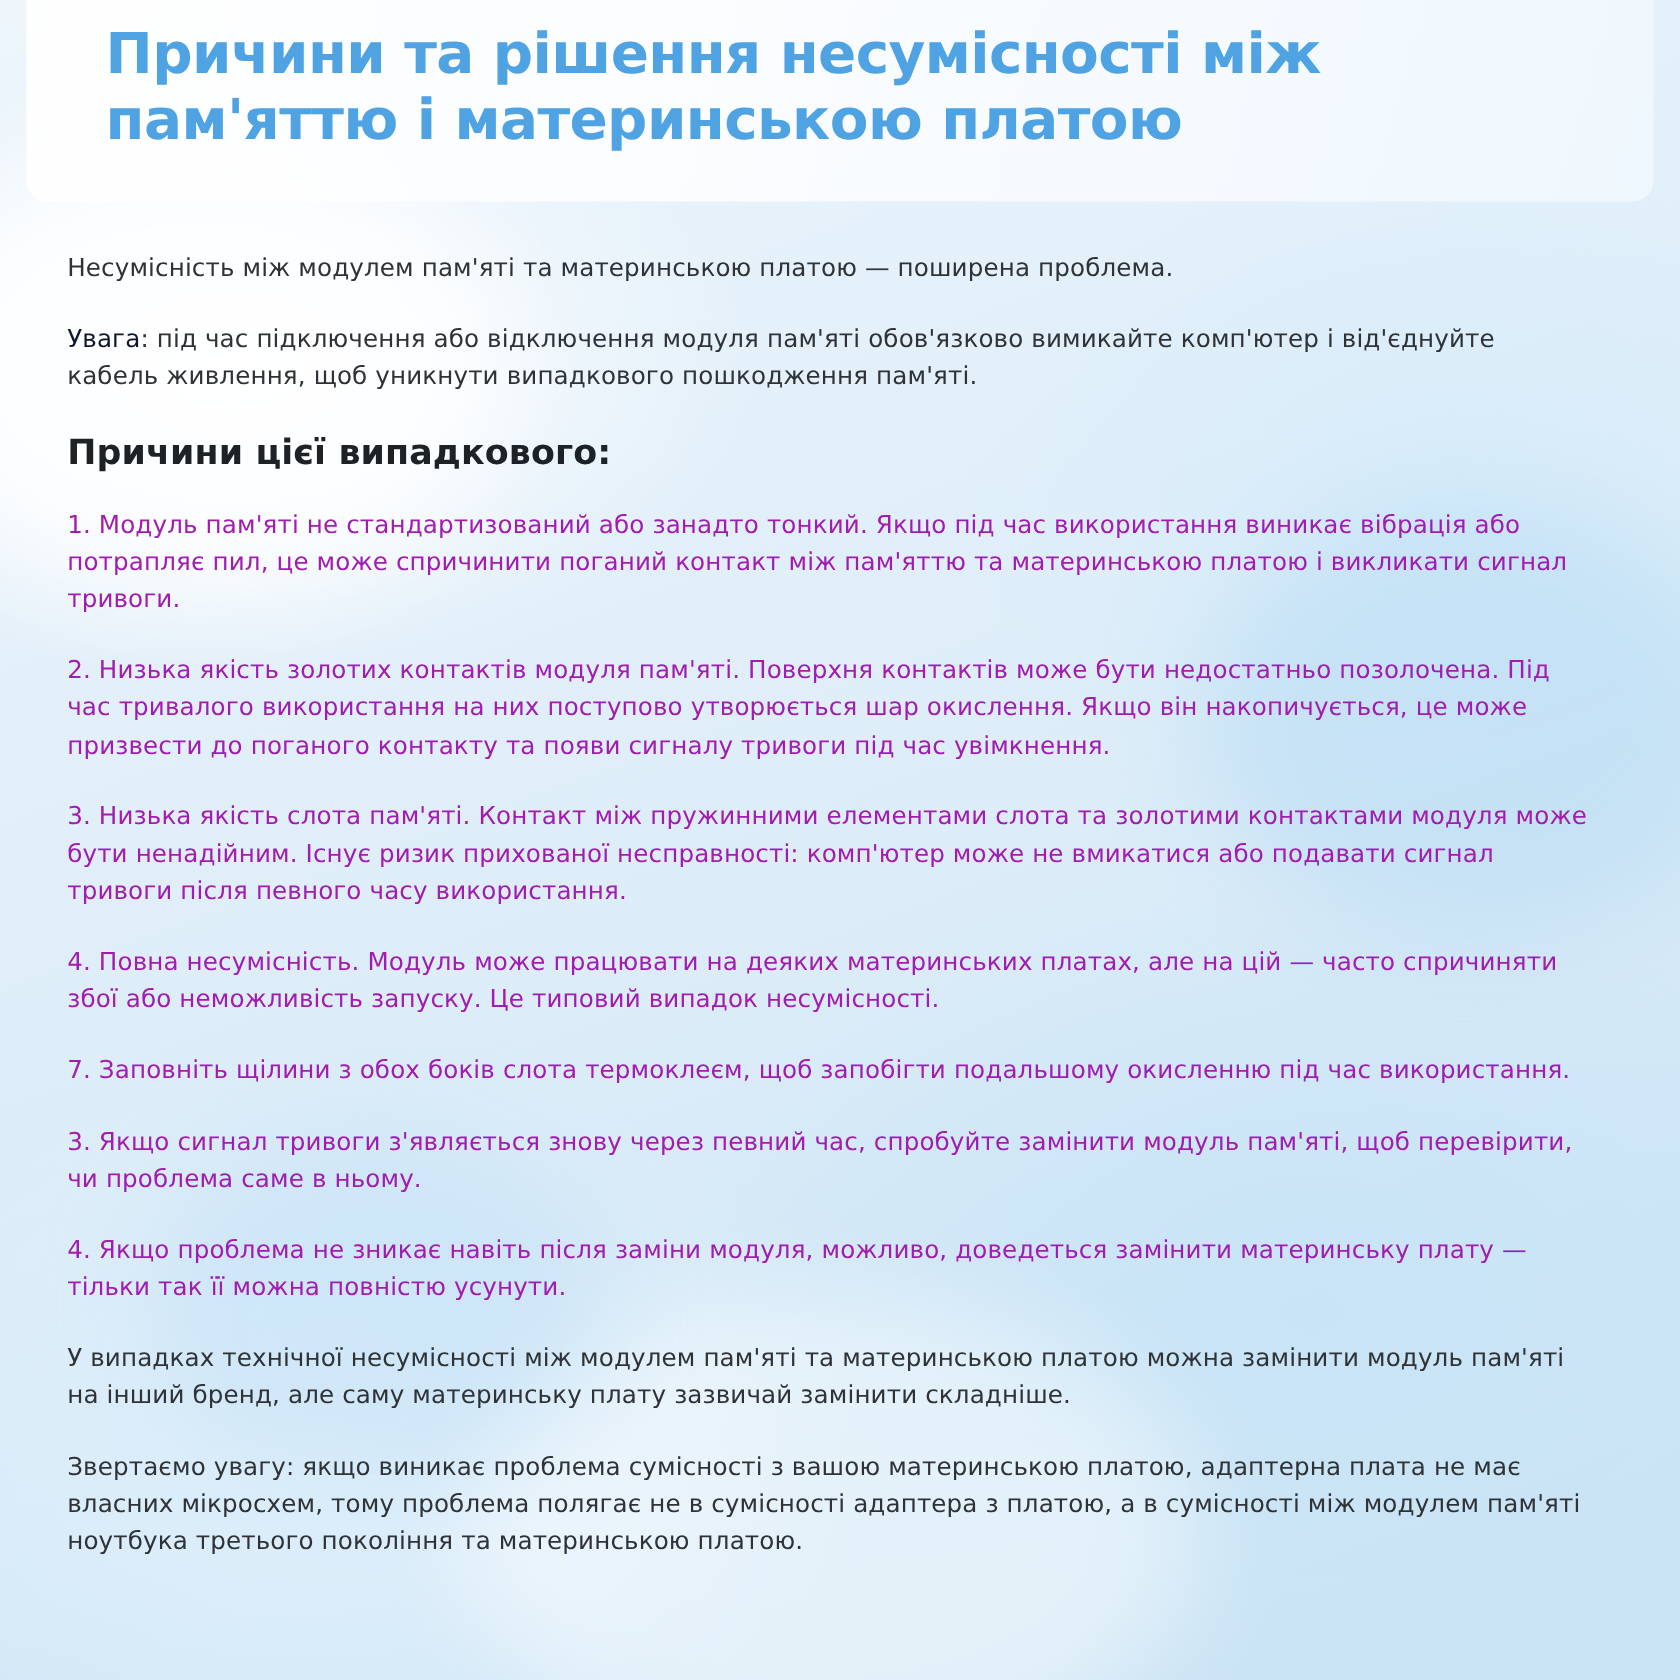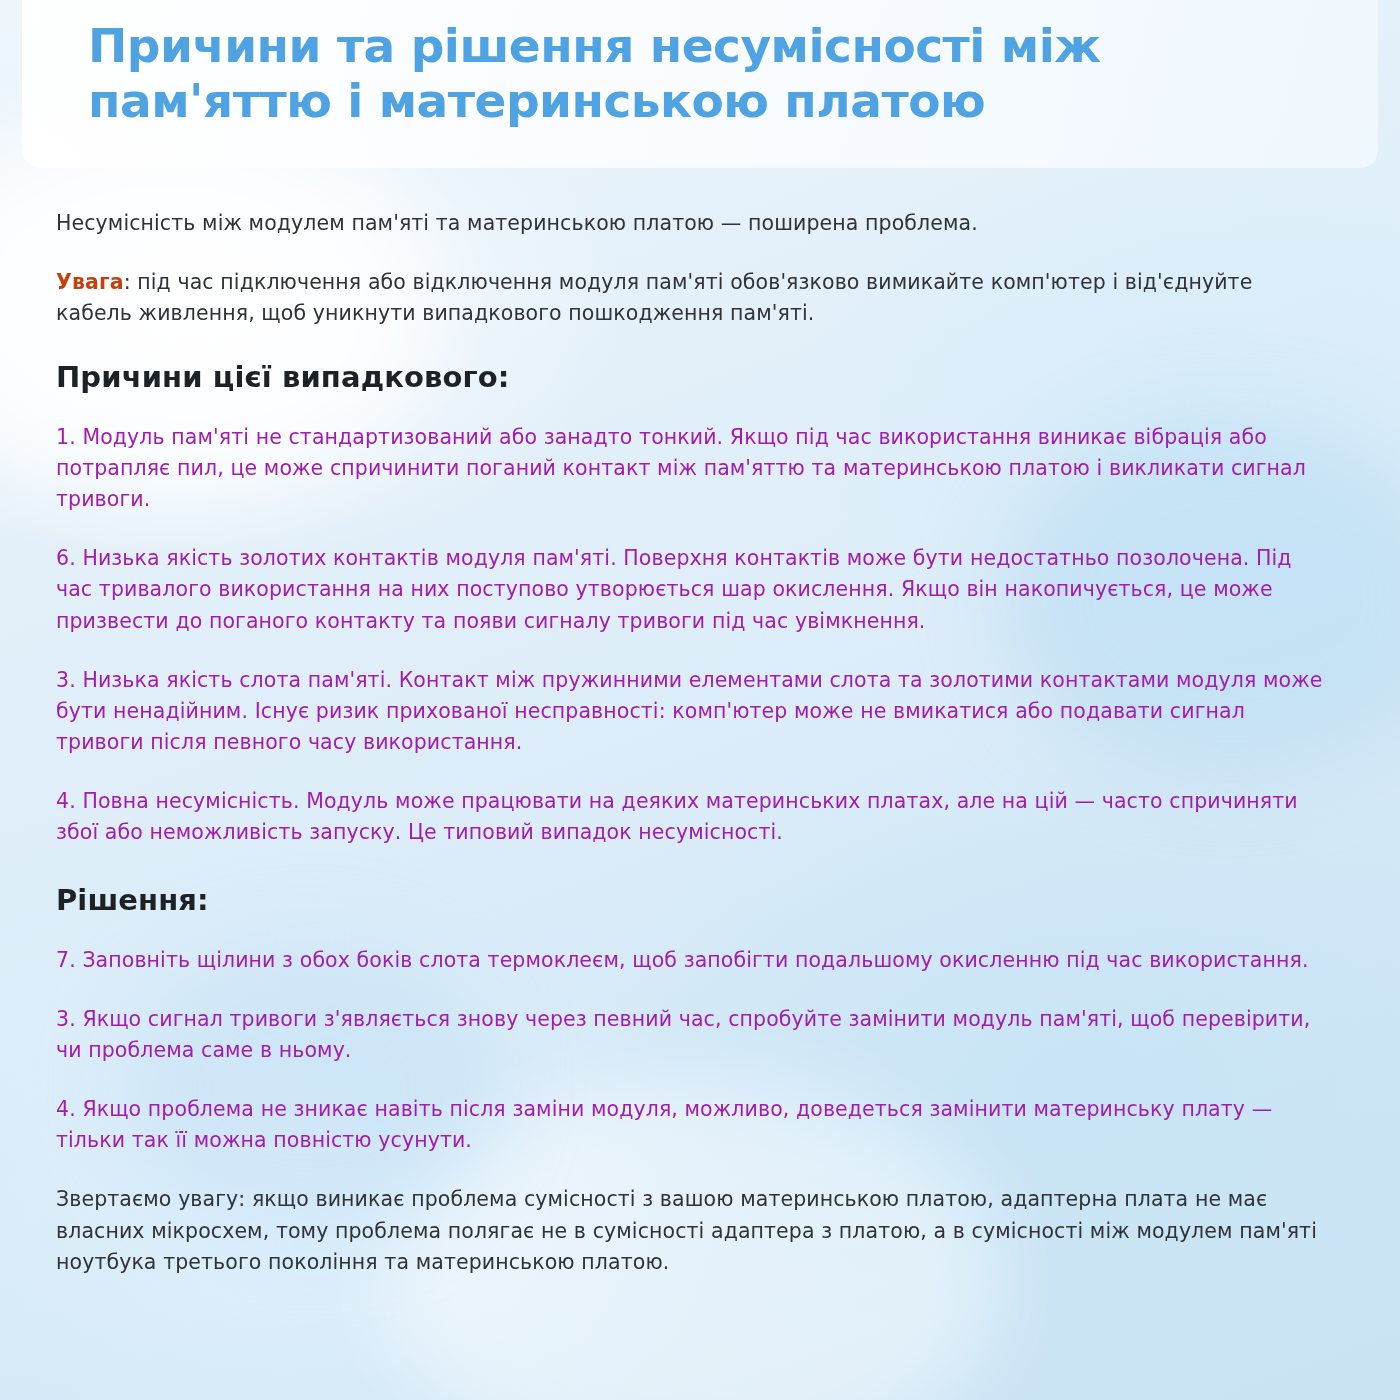--- a/index.html
+++ b/index.html
@@ -68,22 +68,22 @@
 
   p.body {
     margin: 12px 0 28px 0;
     font-size: 20.5px;
     line-height: 1.52;
     color: #2f3337;
     letter-spacing: 0.1px;
   }
 
   .warn-label {
-    font-weight: 700;
-    color: #c2410c;
+    font-weight: 400;
+    color: #0f172a;
   }
 
   h2.section {
     margin: 34px 0 26px 0;
     font-size: 29px;
     line-height: 1.25;
     font-weight: 700;
     color: #1d2226;
     letter-spacing: 0.1px;
   }
@@ -114,26 +114,26 @@
 
   <div class="content">
 
     <p class="body">Несумісність між модулем пам'яті та материнською платою — поширена проблема.</p>
 
     <p class="body"><span class="warn-label">Увага</span><span>: під час підключення або відключення модуля пам'яті обов'язково вимикайте комп'ютер і від'єднуйте кабель живлення, щоб уникнути випадкового пошкодження пам'яті.</span></p>
 
     <h2 class="section first">Причини цієї випадкового:</h2>
 
     <p class="list-item">1. Модуль пам'яті не стандартизований або занадто тонкий. Якщо під час використання виникає вібрація або потрапляє пил, це може спричинити  поганий контакт між пам'яттю та материнською платою і викликати сигнал тривоги.</p>
-    <p class="list-item">6. Низька якість золотих контактів модуля пам'яті. Поверхня контактів може бути недостатньо позолочена. Під час тривалого використання на них поступово утворюється шар окислення. Якщо він накопичується, це може призвести до поганого контакту та появи сигналу тривоги під час увімкнення.</p>
+    <p class="list-item">2. Низька якість золотих контактів модуля пам'яті. Поверхня контактів може бути недостатньо позолочена. Під час тривалого використання на них поступово утворюється шар окислення. Якщо він накопичується, це може призвести до поганого контакту та появи сигналу тривоги під час увімкнення.</p>
     <p class="list-item">3. Низька якість слота пам'яті. Контакт між пружинними елементами слота та золотими контактами модуля може бути ненадійним. Існує ризик прихованої несправності: комп'ютер може не вмикатися або подавати сигнал тривоги після певного часу використання.</p>
     <p class="list-item">4. Повна несумісність. Модуль може працювати на деяких материнських платах, але на цій — часто спричиняти збої або неможливість запуску. Це типовий випадок несумісності.</p>
 
-    <h2 class="section">Рішення:</h2>
 
     <p class="list-item">7. Заповніть щілини з обох боків слота термоклеєм, щоб запобігти подальшому окисленню під час використання.</p>
     <p class="list-item">3. Якщо сигнал тривоги з'являється знову через певний час, спробуйте замінити модуль пам'яті, щоб перевірити, чи проблема саме в ньому.</p>
     <p class="list-item">4. Якщо проблема не зникає навіть після заміни модуля, можливо, доведеться замінити материнську плату — тільки так її можна повністю усунути.</p>
 
+    <p class="body">У випадках технічної несумісності між модулем пам'яті та материнською платою можна замінити модуль пам'яті на інший бренд, але саму материнську плату зазвичай замінити складніше.</p>
     <p class="body">Звертаємо увагу: якщо виникає проблема сумісності з вашою материнською платою, адаптерна плата не має власних мікросхем, тому проблема полягає не в сумісності адаптера з платою, а в сумісності між модулем пам'яті ноутбука третього покоління та материнською платою.</p>
 
   </div>
 </div>
 
 </body></html>

